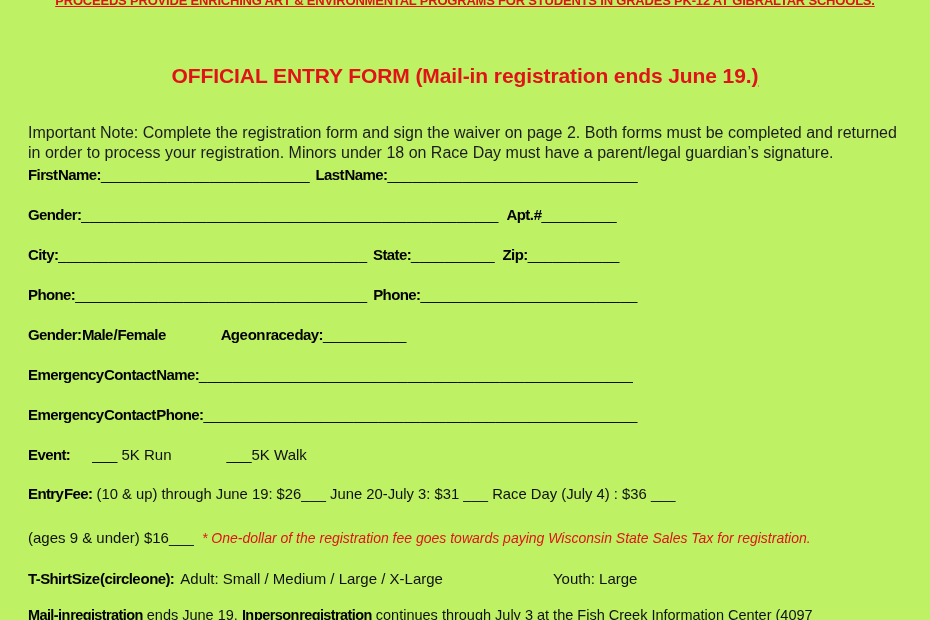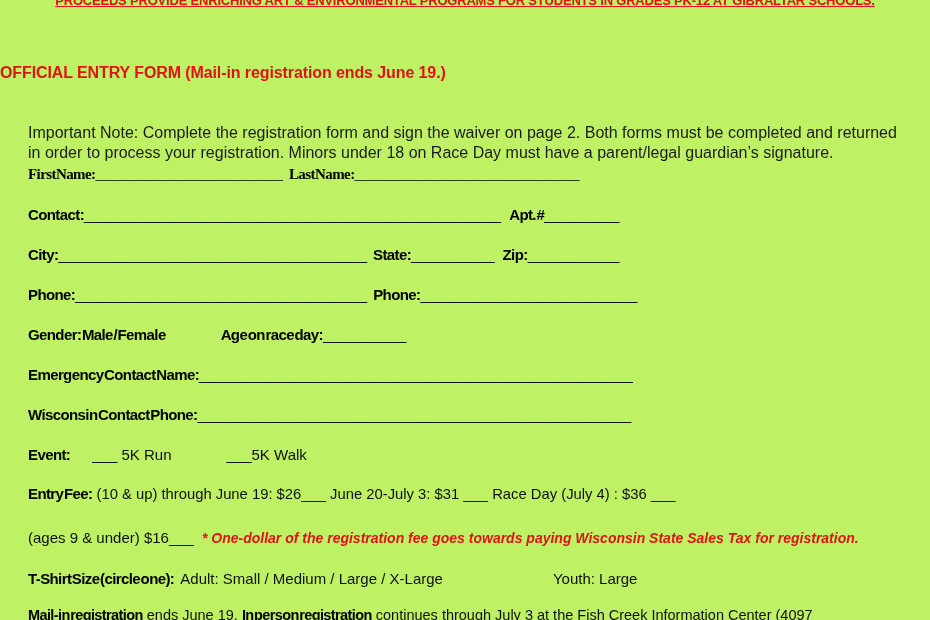--- a/index.html
+++ b/index.html
@@ -25,24 +25,24 @@
     font-size: 13px;
     letter-spacing: -0.2px;
     white-space: nowrap;
   }
   .banner span { text-decoration: underline; }
   .title {
     position: absolute;
     top: 64px;
     left: 0;
     width: 100%;
-    text-align: left;
+    text-align: center;
     color: var(--red);
     font-weight: 700;
-    font-size: 16px;
+    font-size: 21px;
     letter-spacing: -0.1px;
   }
   .title .tail { text-decoration: underline; }
   .note {
     position: absolute;
     top: 107px;
     left: 28px;
     width: 874px;
     font-size: 16px;
     line-height: 19.5px;
@@ -60,65 +60,65 @@
     letter-spacing: -0.6px;
     word-spacing: -3px;
     color: #000;
   }
   .blank { letter-spacing: 0; color: #000; }
   .ml6  { margin-left: 6px; }
   .ml8  { margin-left: 8px; }
   .ml22 { margin-left: 22px; }
   .ml55 { margin-left: 55px; }
   .ml110{ margin-left: 110px; }
-  .t166 { top: 166px; font-family: Liberation Serif, serif; }
+  .t166 { top: 166px; }
   .t206 { top: 206px; }
   .t246 { top: 246px; }
   .t286 { top: 286px; }
   .t326 { top: 326px; }
   .t366 { top: 366px; }
   .t406 { top: 406px; }
   .t446 { top: 446px; }
   .t485 { top: 485px; }
   .t529 { top: 529px; }
   .t570 { top: 570px; }
   .t607 { top: 607px; font-size: 14.5px; }
   .fee-text { font-size: 14.8px; }
   .tax-note {
     color: var(--red);
     font-style: italic;
-    font-weight: 700;
+    font-weight: 400;
     font-size: 14px;
     text-align: right;
   }
 </style>
 </head>
 <body>
 
 <div class="page">
 
   <div class="banner"><span>PROCEEDS PROVIDE ENRICHING ART &amp; ENVIRONMENTAL PROGRAMS FOR STUDENTS IN GRADES PK-12 AT GIBRALTAR SCHOOLS.</span></div>
 
   <div class="title"><span>OFFICIAL ENTRY FORM (Mail-in registration ends June 19.</span><span class="tail">)</span></div>
 
   <p class="note">Important Note:  Complete the registration form and sign the waiver on page 2.  Both forms must be completed and returned in order to process your registration. Minors under 18 on Race Day must have a parent/legal guardian’s signature.</p>
 
   <div class="line t166"><span class="lbl">First Name:</span><span class="blank">_________________________</span><span class="lbl ml6">Last Name:</span><span class="blank">______________________________</span></div>
 
-  <div class="line t206"><span class="lbl">Contact:</span><span class="blank">__________________________________________________</span><span class="lbl ml8">Apt. #</span><span class="blank">_________</span></div>
+  <div class="line t206"><span class="lbl">Gender:</span><span class="blank">__________________________________________________</span><span class="lbl ml8">Apt. #</span><span class="blank">_________</span></div>
 
   <div class="line t246"><span class="lbl">City:</span><span class="blank">_____________________________________</span><span class="lbl ml6">State:</span><span class="blank">__________</span><span class="lbl ml8">Zip:</span><span class="blank">___________</span></div>
 
   <div class="line t286"><span class="lbl">Phone:</span><span class="blank">___________________________________</span><span class="lbl ml6">Phone:</span><span class="blank">__________________________</span></div>
 
   <div class="line t326"><span class="lbl">Gender: Male / Female</span><span class="lbl ml55">Age on race day:</span><span class="blank">__________</span></div>
 
   <div class="line t366"><span class="lbl">Emergency Contact Name:</span><span class="blank">____________________________________________________</span></div>
 
-  <div class="line t406"><span class="lbl">Wisconsin Contact Phone:</span><span class="blank">____________________________________________________</span></div>
+  <div class="line t406"><span class="lbl">Emergency Contact Phone:</span><span class="blank">____________________________________________________</span></div>
 
   <div class="line t446"><span class="lbl">Event:</span><span class="blank ml22">___</span><span> 5K Run</span><span class="blank ml55">___</span><span>5K Walk</span></div>
 
   <div class="line t485"><span class="lbl">Entry Fee:</span><span class="fee-text"> (10 &amp; up) through June 19: $26___  June 20-July 3: $31 ___  Race Day (July 4) : $36 ___</span></div>
 
   <div class="line t529"><span>(ages 9 &amp; under) $16___</span><span class="tax-note ml8">* One-dollar of the registration fee goes towards paying Wisconsin State Sales Tax for registration.</span></div>
 
   <div class="line t570"><span class="lbl">T-Shirt Size (circle one):</span><span class="ml6">Adult: Small / Medium / Large / X-Large</span><span class="ml110">Youth: Large</span></div>
 
   <div class="line t607"><span class="lbl">Mail-in registration</span><span> ends June 19. </span><span class="lbl">In person registration</span><span> continues through July 3 at the Fish Creek Information Center (4097</span></div>

